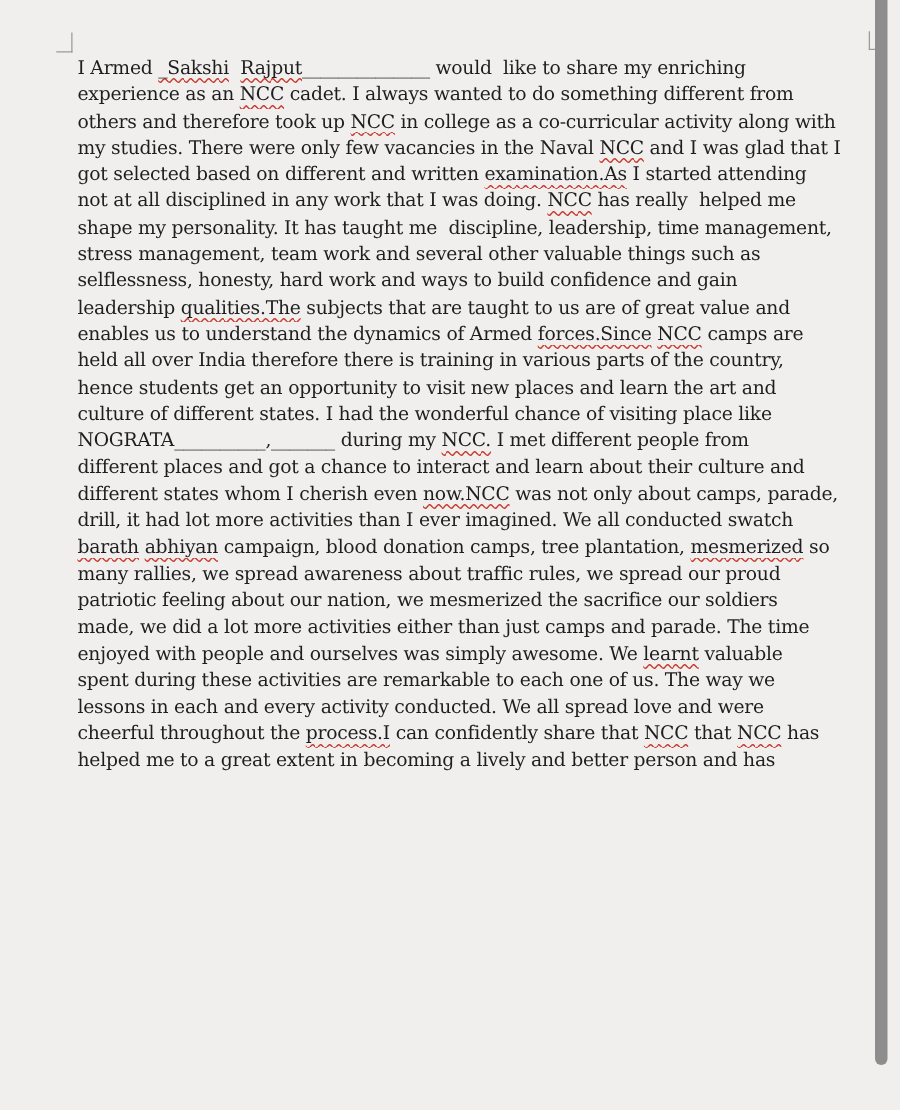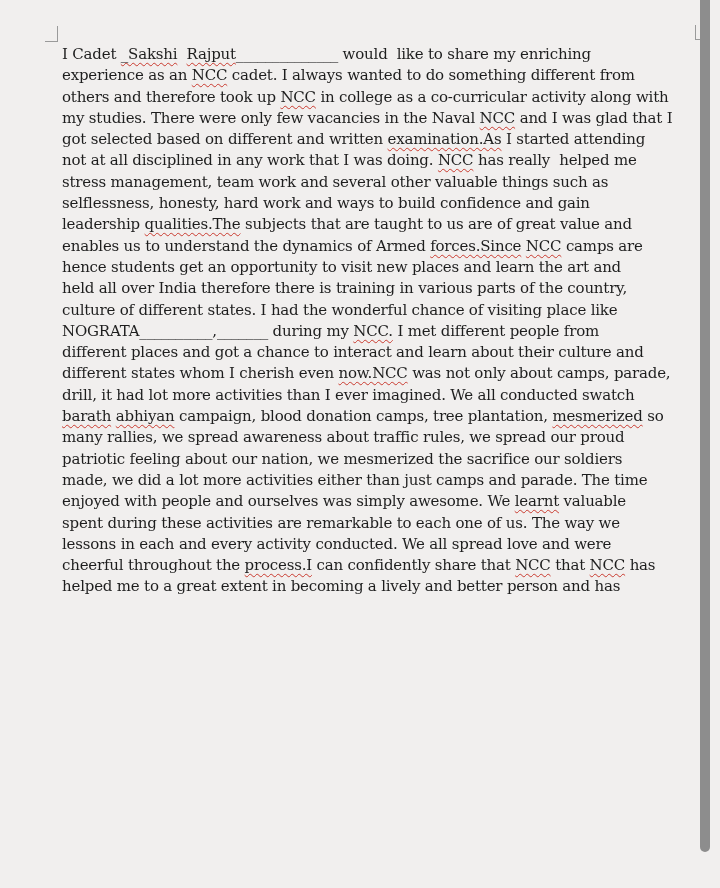--- a/index.html
+++ b/index.html
@@ -67,32 +67,33 @@
     border-radius:0 0 5px 5px;
   }
 </style>
 </head>
 <body>
 
 <div class="page">
   <div class="corner tl"></div>
   <div class="corner tr"></div>
   <div class="doc-text">
-      <div class="line"><span>I Cadet </span><span class="misspelled">_Sakshi</span><span>  </span><span class="misspelled">Rajput</span><span>______________ would  like to share my enriching</span></div>
+      <div class="line"><span>I Armed </span><span class="misspelled">_Sakshi</span><span>  </span><span class="misspelled">Rajput</span><span>______________ would  like to share my enriching</span></div>
       <div class="line"><span>experience as an </span><span class="misspelled">NCC</span><span> cadet. I always wanted to do something different from</span></div>
       <div class="line"><span>others and therefore took up </span><span class="misspelled">NCC</span><span> in college as a co-curricular activity along with</span></div>
       <div class="line"><span>my studies. There were only few vacancies in the Naval </span><span class="misspelled">NCC</span><span> and I was glad that I</span></div>
       <div class="line"><span>got selected based on different and written </span><span class="misspelled">examination.As</span><span> I started attending</span></div>
       <div class="line"><span>not at all disciplined in any work that I was doing. </span><span class="misspelled">NCC</span><span> has really  helped me</span></div>
+      <div class="line"><span>shape my personality. It has taught me  discipline, leadership, time management,</span></div>
       <div class="line"><span>stress management, team work and several other valuable things such as</span></div>
       <div class="line"><span>selflessness, honesty, hard work and ways to build confidence and gain</span></div>
       <div class="line"><span>leadership </span><span class="misspelled">qualities.The</span><span> subjects that are taught to us are of great value and</span></div>
       <div class="line"><span>enables us to understand the dynamics of Armed </span><span class="misspelled">forces.Since</span><span> </span><span class="misspelled">NCC</span><span> camps are</span></div>
+      <div class="line"><span>held all over India therefore there is training in various parts of the country,</span></div>
       <div class="line"><span>hence students get an opportunity to visit new places and learn the art and</span></div>
-      <div class="line"><span>held all over India therefore there is training in various parts of the country,</span></div>
       <div class="line"><span>culture of different states. I had the wonderful chance of visiting place like</span></div>
       <div class="line"><span>NOGRATA__________,_______ during my </span><span class="misspelled">NCC.</span><span> I met different people from</span></div>
       <div class="line"><span>different places and got a chance to interact and learn about their culture and</span></div>
       <div class="line"><span>different states whom I cherish even </span><span class="misspelled">now.NCC</span><span> was not only about camps, parade,</span></div>
       <div class="line"><span>drill, it had lot more activities than I ever imagined. We all conducted swatch</span></div>
       <div class="line"><span class="misspelled">barath</span><span> </span><span class="misspelled">abhiyan</span><span> campaign, blood donation camps, tree plantation, </span><span class="misspelled">mesmerized</span><span> so</span></div>
       <div class="line"><span>many rallies, we spread awareness about traffic rules, we spread our proud</span></div>
       <div class="line"><span>patriotic feeling about our nation, we mesmerized the sacrifice our soldiers</span></div>
       <div class="line"><span>made, we did a lot more activities either than just camps and parade. The time</span></div>
       <div class="line"><span>enjoyed with people and ourselves was simply awesome. We </span><span class="misspelled">learnt</span><span> valuable</span></div>

